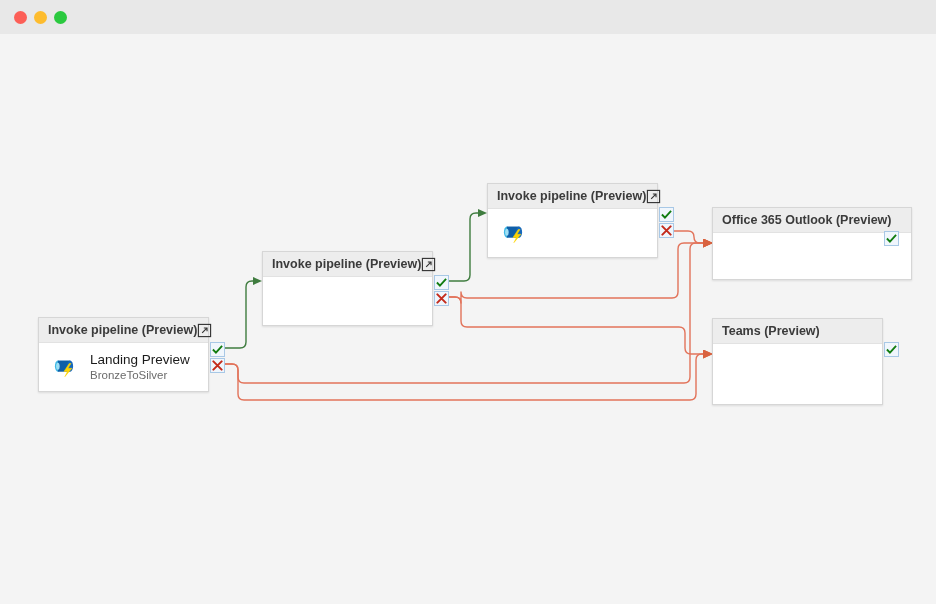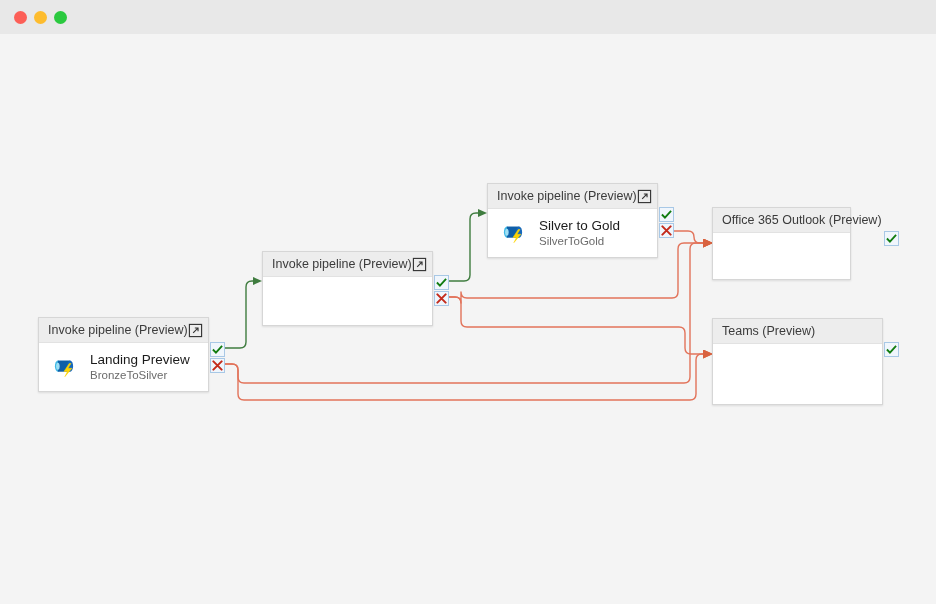--- a/index.html
+++ b/index.html
@@ -61,20 +61,21 @@
     box-shadow: 0 1px 2px rgba(0,0,0,0.10);
   }
   .node-header {
     height: 25px;
     background: #ededed;
     border-bottom: 1px solid #e2e2e2;
     display: flex;
     align-items: center;
     padding: 0 8px 0 9px;
     box-sizing: border-box;
+    font-weight: bold;
   }
   .node-header-title {
     font-size: 12.5px;
     color: #3b3b3b;
     white-space: nowrap;
     flex: 1;
   }
   .ext-icon {
     width: 15px;
     height: 15px;
@@ -230,38 +231,34 @@
         </svg>
       </div>
       <div class="node-body">
         <svg class="node-icon" viewBox="0 0 32 32">
           <ellipse cx="9" cy="15" rx="3.4" ry="6.4" fill="#3fb9e5"></ellipse>
           <path d="M9,8.6 L23,8.6 L23,21.4 L9,21.4 z" fill="#0f5fa8"></path>
           <ellipse cx="23" cy="15" rx="3.4" ry="6.4" fill="#1668bb"></ellipse>
           <ellipse cx="9" cy="15" rx="2" ry="4" fill="#9fe0f5"></ellipse>
           <path d="M22,12 L16,21 L20,21 L17,27 L25,17.5 L20.5,17.5 L24,12 z" fill="#ffd400" stroke="#ffd400" stroke-width="0.6"></path>
         </svg>
-        <div class="node-text">
-          <div class="node-title">Silver to Gold</div>
-          <div class="node-sub">SilverToGold</div>
-        </div>
       </div>
       <div class="port success" style="left:171px; top:23px;">
         <svg width="11" height="11" viewBox="0 0 12 12">
             <path d="M1,6 L4.3,9.4 L11,2" fill="none" stroke="#107c10" stroke-width="2"></path>
           </svg>
       </div>
       <div class="port fail" style="left:171px; top:39px;">
         <svg width="11" height="11" viewBox="0 0 12 12">
             <path d="M1.5,1.5 L10.5,10.5 M10.5,1.5 L1.5,10.5" stroke="#c42b1c" stroke-width="2.2" stroke-linecap="round"></path>
           </svg>
       </div>
     </div>
 
-    <div class="node" style="left:712px; top:173px; width:139px; height:73px;">
+    <div class="node" style="left:712px; top:173px; width:200px; height:73px;">
       <div class="node-header">
         <span class="node-header-title">Office 365 Outlook (Preview)</span>
       </div>
       <div class="port success" style="left:171px; top:23px;">
         <svg width="11" height="11" viewBox="0 0 12 12">
             <path d="M1,6 L4.3,9.4 L11,2" fill="none" stroke="#107c10" stroke-width="2"></path>
           </svg>
       </div>
     </div>
 

